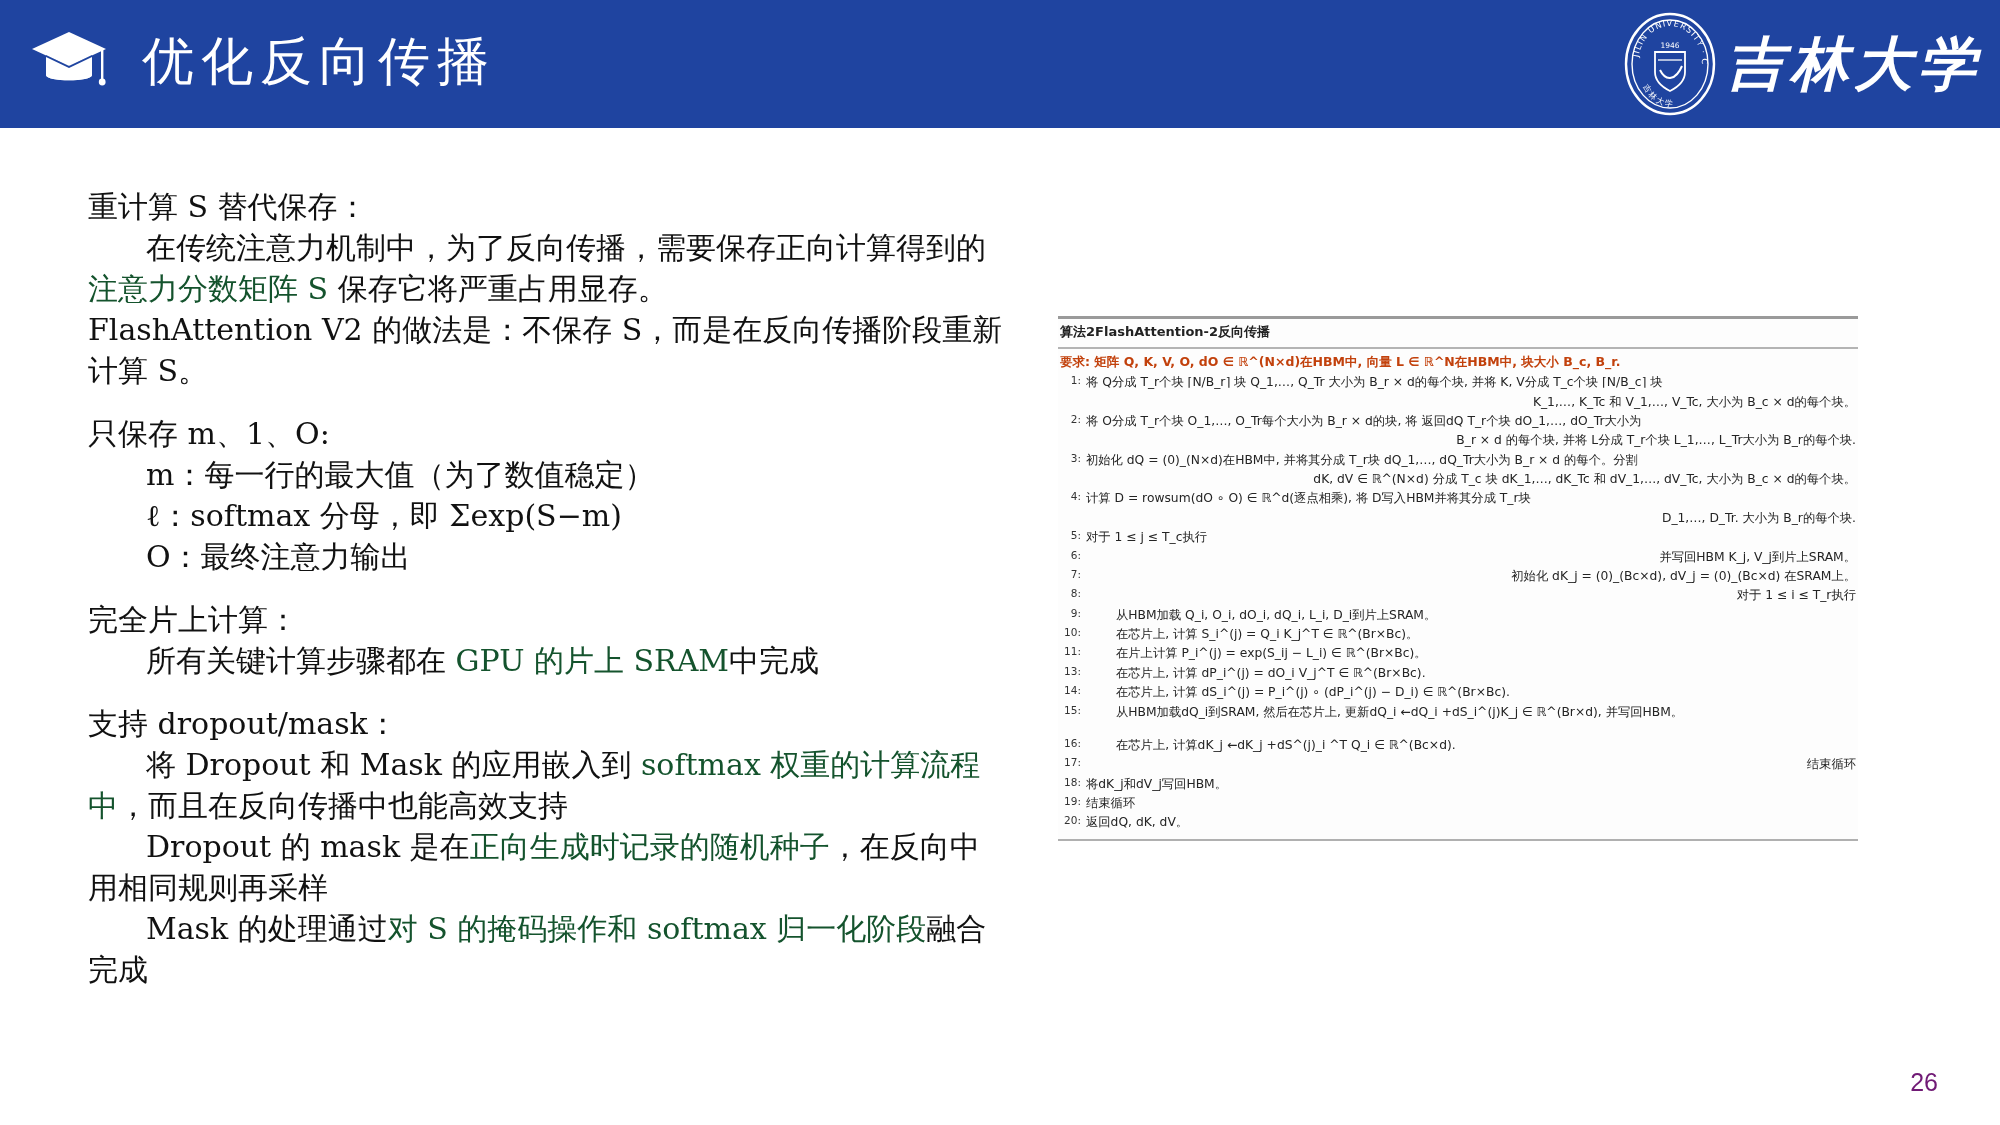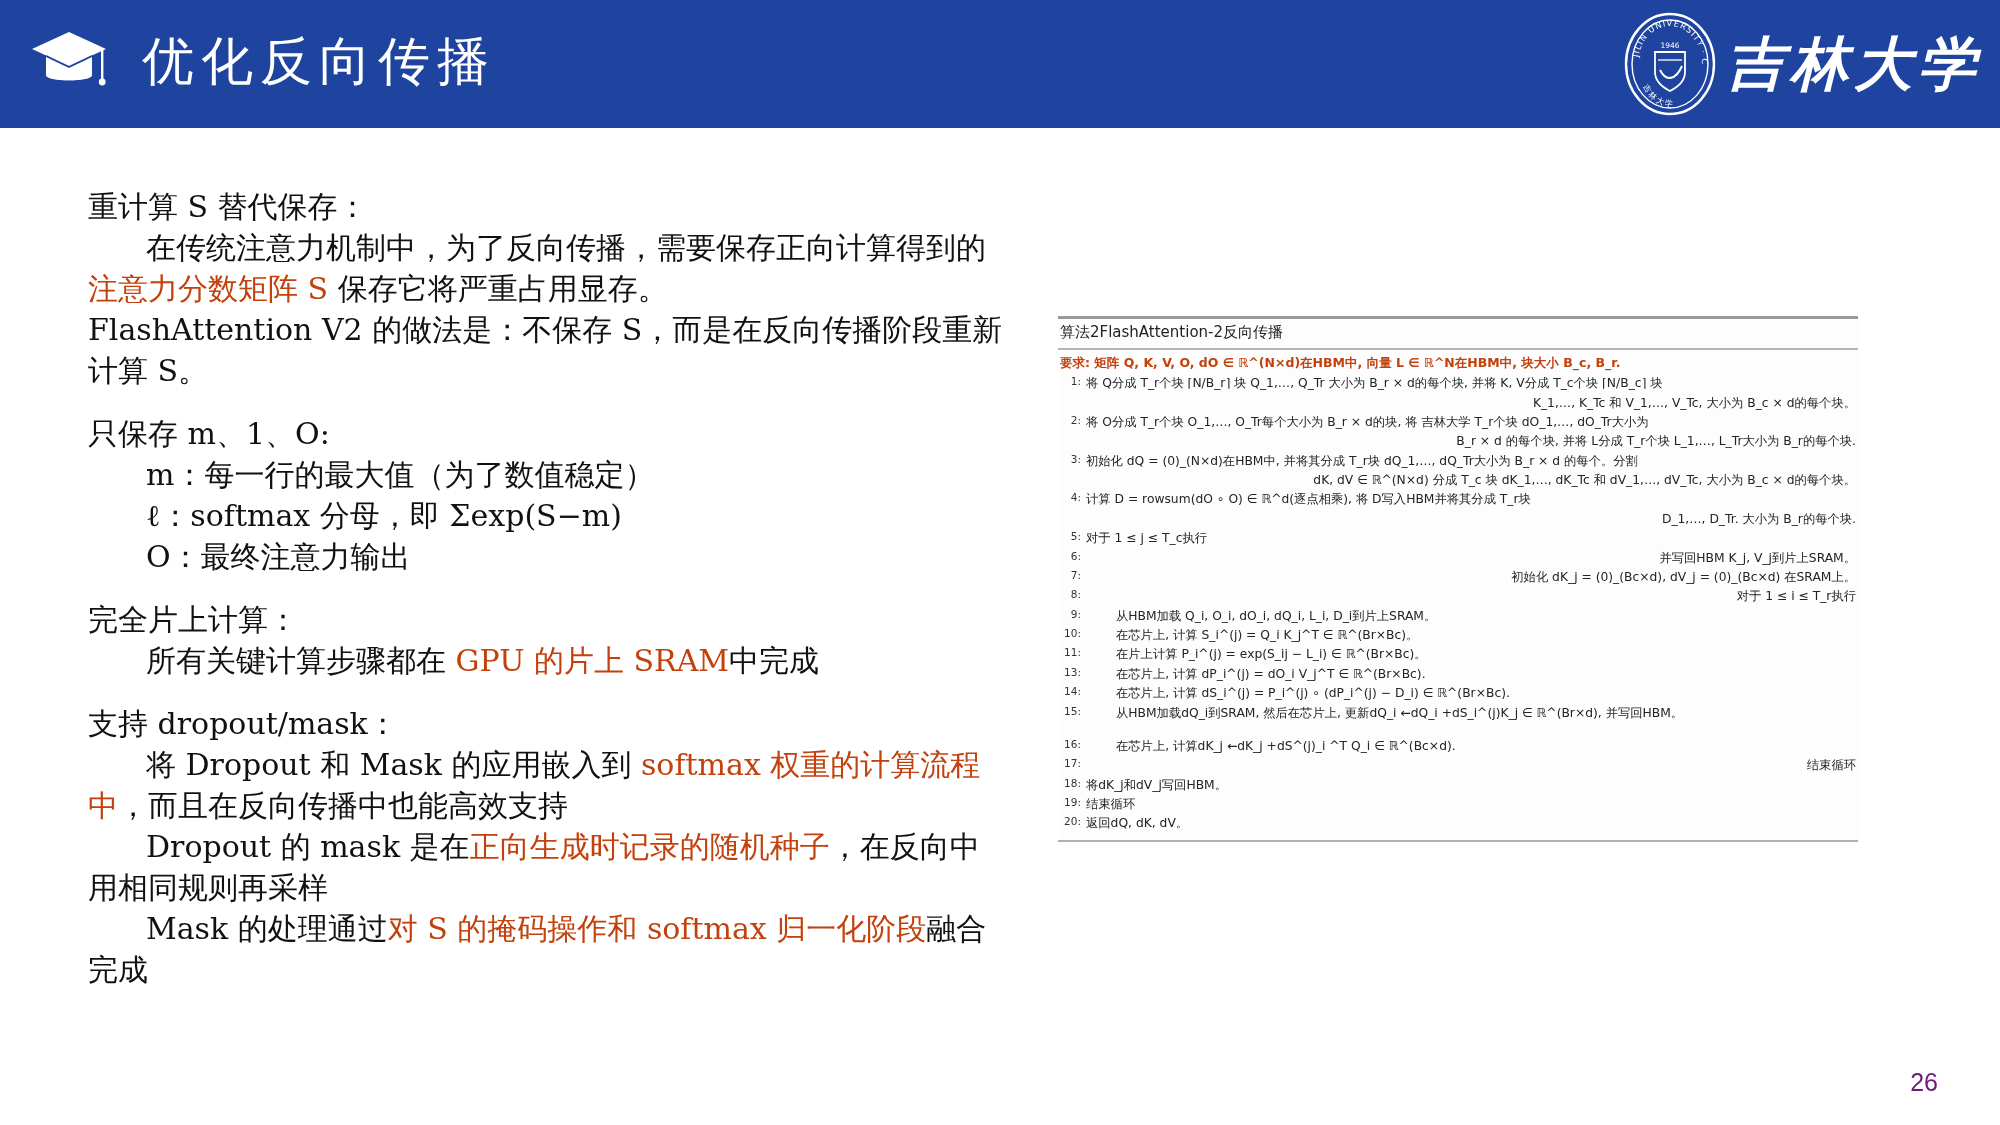--- a/index.html
+++ b/index.html
@@ -82,39 +82,39 @@
     color: #111111;
     font-family: "DejaVu Serif", "Liberation Serif", serif;
     font-size: 30px;
     line-height: 41px;
   }
 
   .blk { margin-bottom: 22px; }
   .heading { display: block; white-space: nowrap; }
   .para { display: block; text-indent: 58px; }
   .sub  { display: block; padding-left: 58px; }
-  .red  { color: #c2410c; }
+  .red  { color: #14532d; }
   .nowrapline { display: block; }
 
   
   #algo-figure {
     position: absolute;
     left: 1058px;
     top: 316px;
     width: 800px;
     background: #fdfdfd;
     font-family: "DejaVu Sans", sans-serif;
     color: #2a2a2a;
   }
   #algo-toprule   { height: 3px; background: #9a9a9a; width: 100%; }
   #algo-midrule   { height: 2px; background: #b4b4b4; width: 100%; margin-top: 3px; }
   #algo-botrule   { height: 2px; background: #b0b0b0; width: 100%; margin-top: 6px; }
   #algo-title {
-    font-size: 15px;
-    font-weight: normal;
+    font-size: 13px;
+    font-weight: bold;
     padding: 4px 2px 3px 2px;
     color: #222;
     letter-spacing: 0px;
   }
   #algo-require {
     font-size: 12.5px;
     font-weight: bold;
     padding: 5px 2px 2px 2px;
     color: #c2410c;
   }
@@ -226,21 +226,21 @@
         <div class="alg-line">
           <span class="alg-num">1:</span>
           <span class="alg-txt">将 Q分成 T_r个块 ⌈N/B_r⌉ 块    Q_1,…, Q_Tr 大小为 B_r × d的每个块, 并将 K, V分成 T_c个块 ⌈N/B_c⌉ 块</span>
         </div>
         <div class="alg-line">
           <span class="alg-num"></span>
           <span class="alg-txt ind1">K_1,…, K_Tc 和 V_1,…, V_Tc, 大小为 B_c × d的每个块。</span>
         </div>
         <div class="alg-line">
           <span class="alg-num">2:</span>
-          <span class="alg-txt">将 O分成 T_r个块 O_1,…, O_Tr每个大小为 B_r × d的块, 将 吉林大学 T_r个块 dO_1,…, dO_Tr大小为</span>
+          <span class="alg-txt">将 O分成 T_r个块 O_1,…, O_Tr每个大小为 B_r × d的块, 将 返回dQ T_r个块 dO_1,…, dO_Tr大小为</span>
         </div>
         <div class="alg-line">
           <span class="alg-num"></span>
           <span class="alg-txt ind1">B_r × d 的每个块, 并将 L分成 T_r个块 L_1,…, L_Tr大小为 B_r的每个块.</span>
         </div>
         <div class="alg-line">
           <span class="alg-num">3:</span>
           <span class="alg-txt">初始化 dQ = (0)_(N×d)在HBM中, 并将其分成 T_r块 dQ_1,…, dQ_Tr大小为 B_r × d 的每个。分割</span>
         </div>
         <div class="alg-line">

